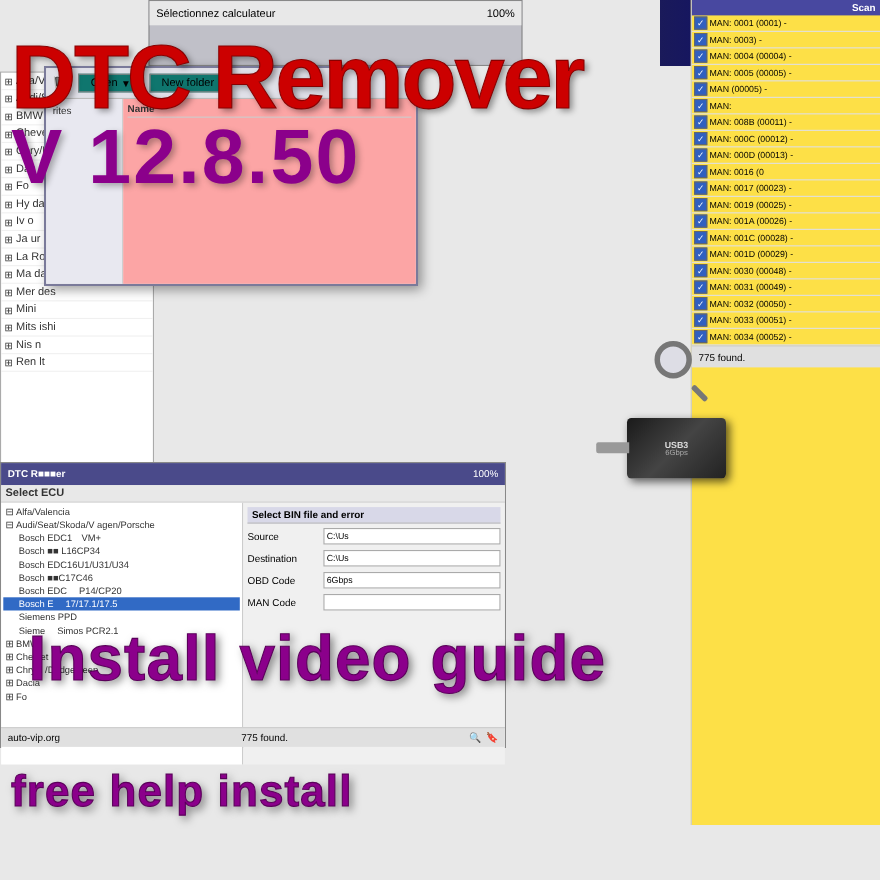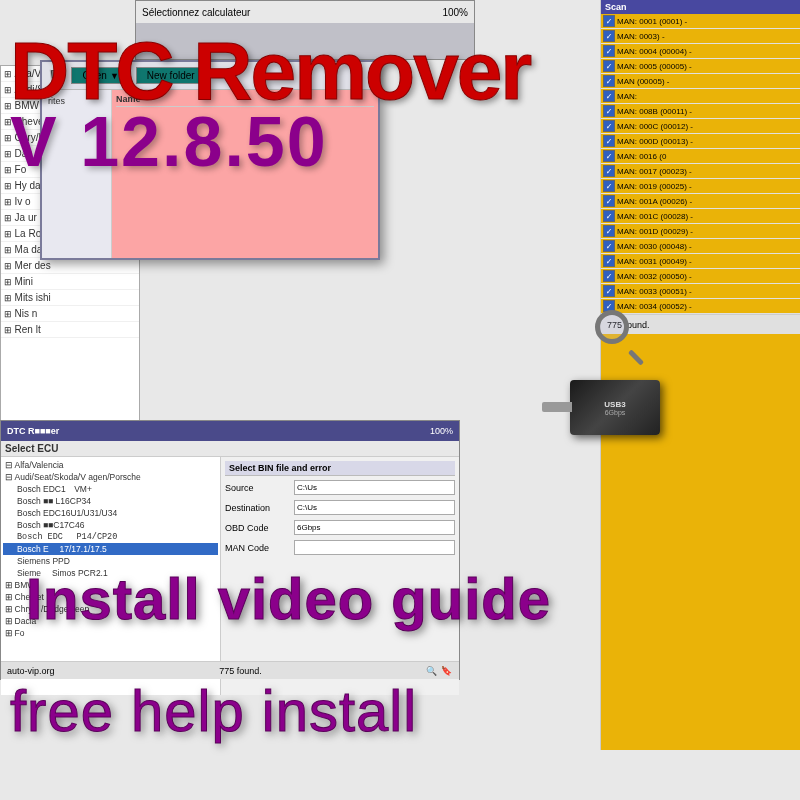--- a/index.html
+++ b/index.html
@@ -253,22 +253,22 @@
     .free-help-text {
       position: absolute;
       bottom: 60px;
       left: 0;
       width: 100%;
       z-index: 100;
       padding-left: 10px;
     }
 
     .free-help-line {
-      font-size: 58px;
-      font-weight: 400;
+      font-size: 40px;
+      font-weight: 700;
       color: #8b008b;
       font-family: 'Impact', 'Arial Black', Arial;
       letter-spacing: 1px;
       line-height: 1;
       text-shadow: 3px 3px 8px rgba(0,0,0,0.5);
       -webkit-text-stroke: 1px #5a005a;
     }
 
     
     .select-ecu-label {
@@ -309,25 +309,26 @@
       background: #d8d8e8;
       padding: 2px 4px;
       border-bottom: 1px solid #bbb;
     }
 
     
     .right-col-panel {
       position: absolute;
       top: 0;
       right: 0;
-      width: 200px;
+      width: 172px;
       height: 750px;
-      background: #eab308;
+      background: #fde047;
       border-left: 1px solid #ccc;
       z-index: 3;
+      text-align: right;
     }
 
     .rcp-header {
       background: #4848a0;
       color: #fff;
       font-size: 9px;
       padding: 2px 4px;
       font-weight: bold;
     }
 
@@ -577,21 +578,21 @@
     </div>
     <div class="select-ecu-label">Select ECU</div>
     <div class="sbl-content">
       <div class="sbl-tree">
         <div class="sbl-tree-item"><span class="plus">⊟</span>Alfa/Valencia</div>
         <div class="sbl-tree-item"><span class="plus">⊟</span>Audi/Seat/Skoda/V agen/Porsche</div>
         <div class="sbl-tree-item" style="padding-left:14px;">Bosch EDC1 VM+</div>
         <div class="sbl-tree-item" style="padding-left:14px;">Bosch ■■ L16CP34</div>
         <div class="sbl-tree-item" style="padding-left:14px;">Bosch EDC16U1/U31/U34</div>
         <div class="sbl-tree-item" style="padding-left:14px;">Bosch ■■C17C46</div>
-        <div class="sbl-tree-item" style="padding-left:14px;font-family:Liberation Mono, monospace;">Bosch EDC  P14/CP20</div>
+        <div class="sbl-tree-item" style="padding-left:14px;">Bosch EDC  P14/CP20</div>
         <div class="sbl-tree-item" style="padding-left:14px; background:#316ac5; color:#fff;">Bosch E  17/17.1/17.5</div>
         <div class="sbl-tree-item" style="padding-left:14px;text-align:right;">Siemens PPD</div>
         <div class="sbl-tree-item" style="padding-left:14px;">Sieme  Simos PCR2.1</div>
         <div class="sbl-tree-item"><span class="plus">⊞</span>BMW</div>
         <div class="sbl-tree-item"><span class="plus">⊞</span>Chev et</div>
         <div class="sbl-tree-item"><span class="plus">⊞</span>Chrysl /Dodge/Jeep</div>
         <div class="sbl-tree-item"><span class="plus">⊞</span>Dacia</div>
         <div class="sbl-tree-item"><span class="plus">⊞</span>Fo</div>
       </div>
       <div class="sbl-right">

